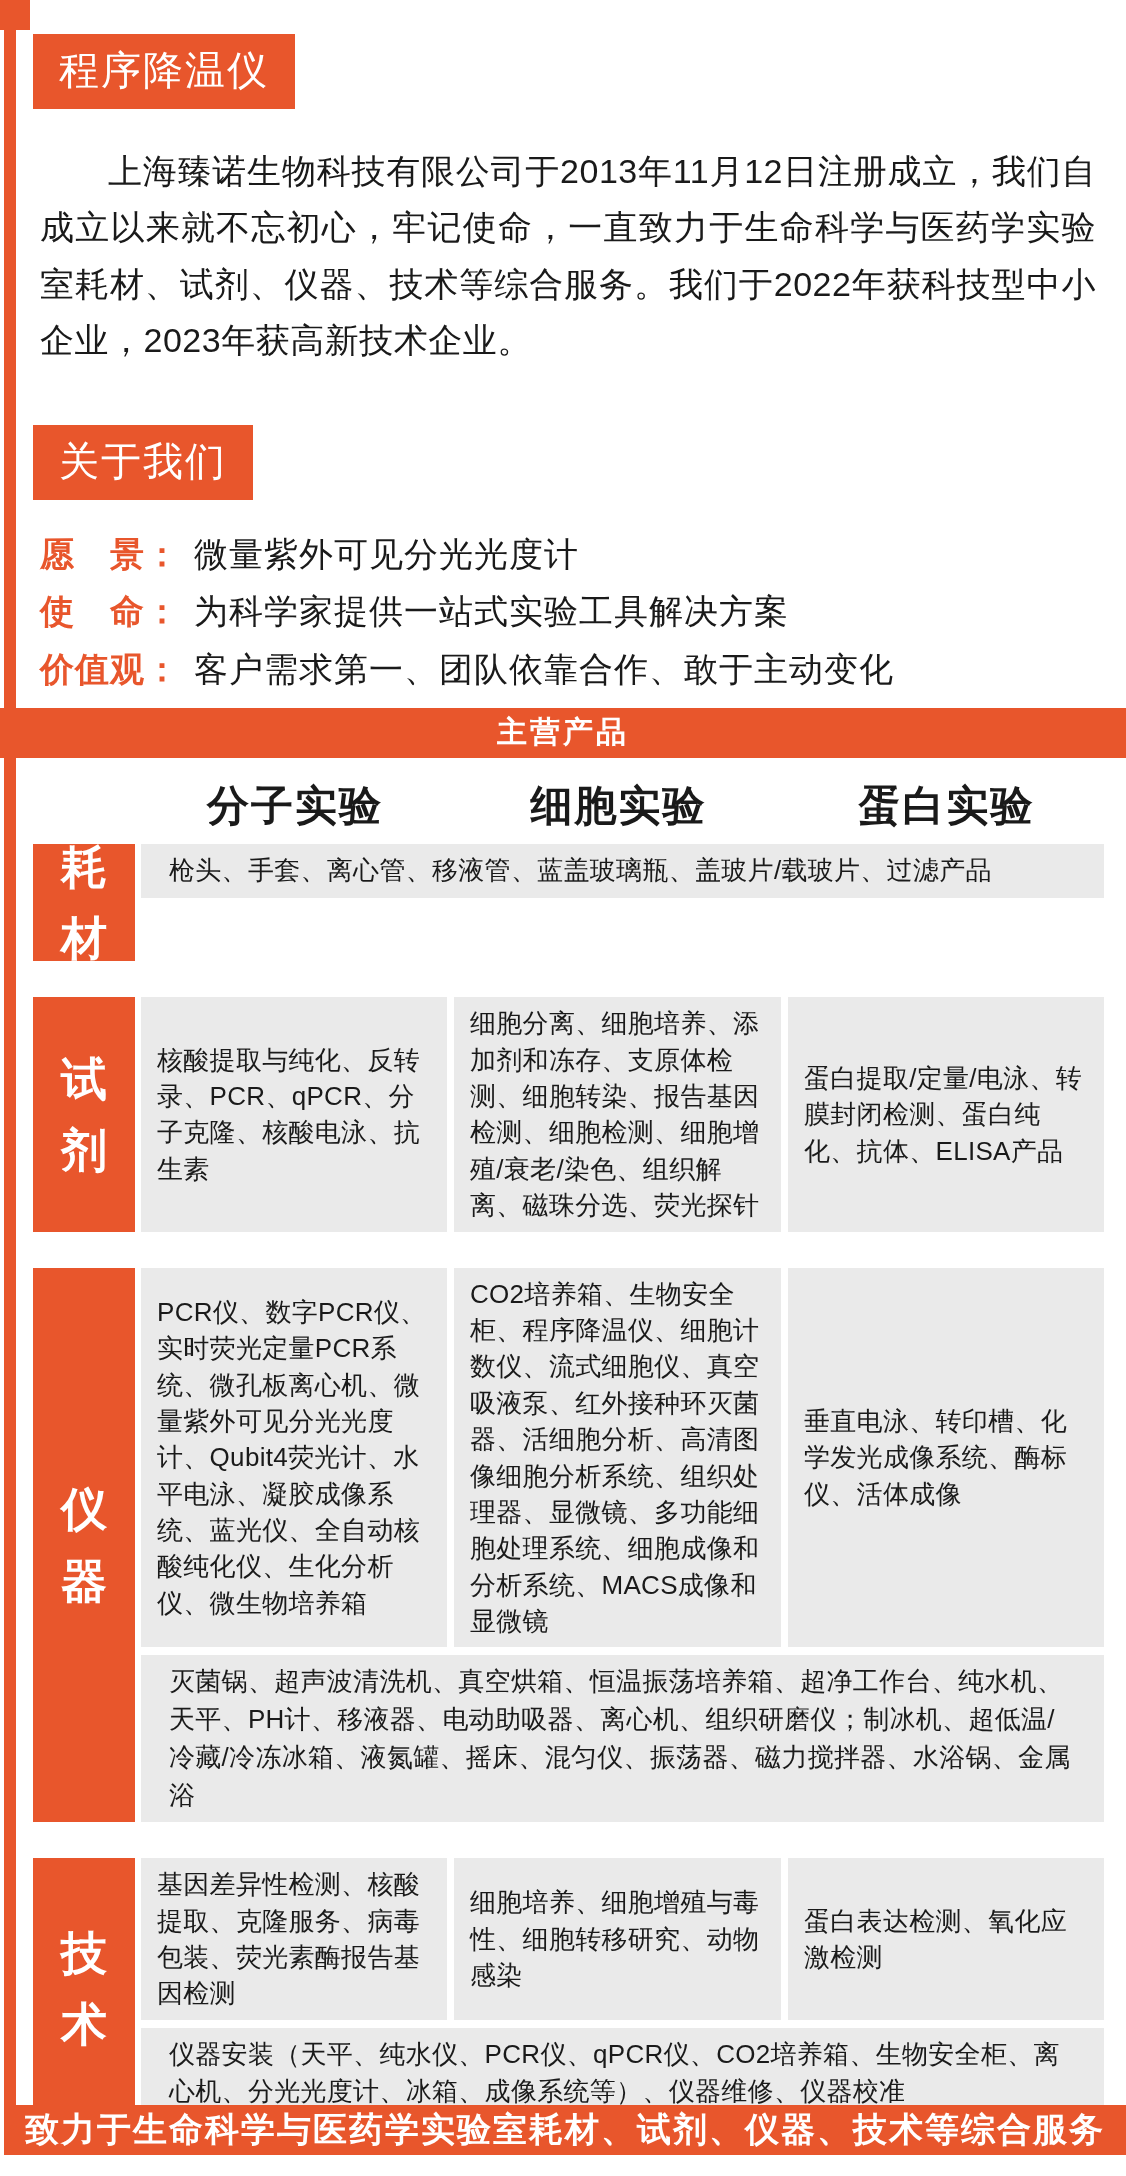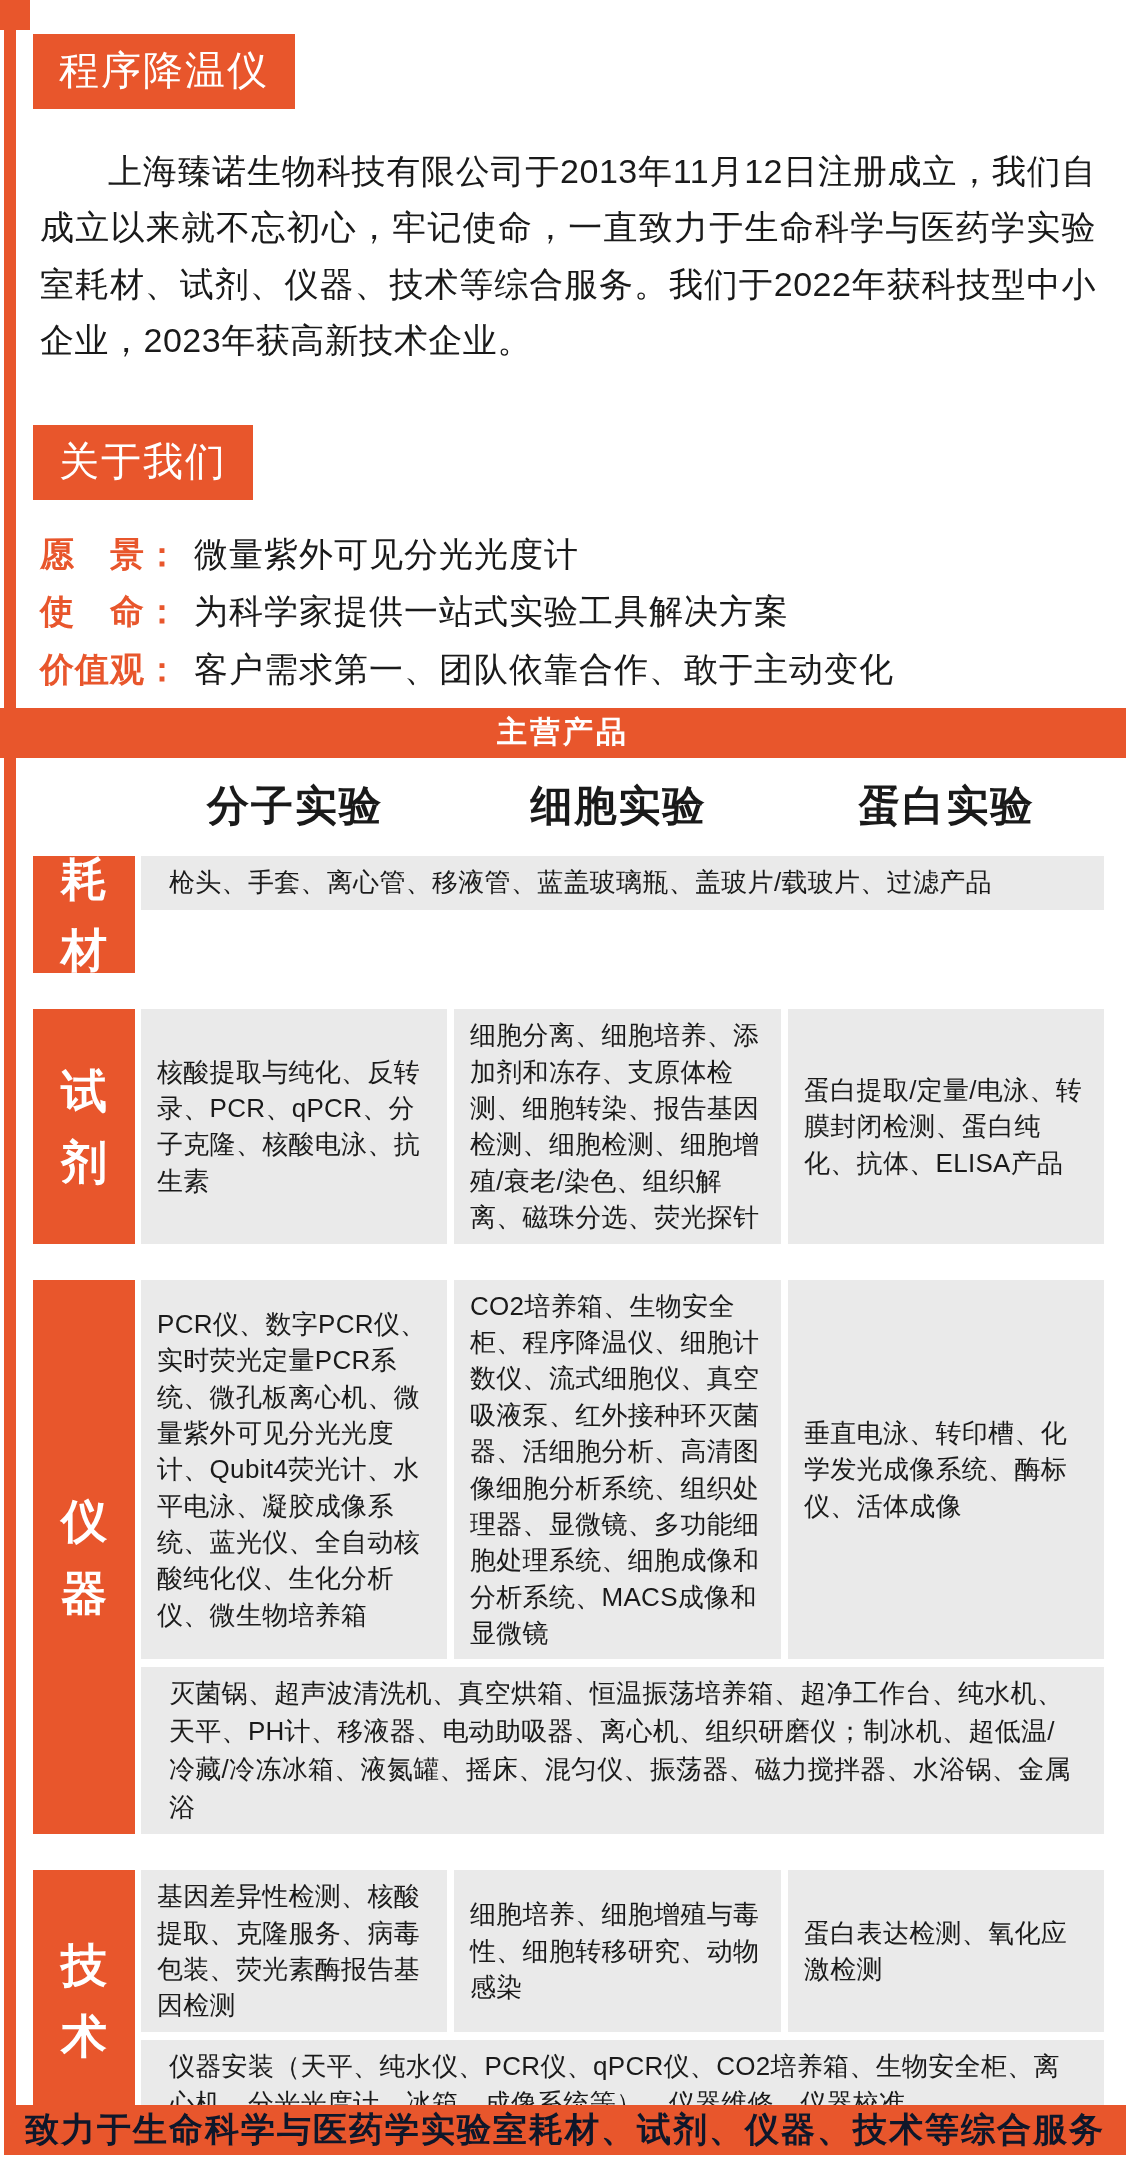--- a/index.html
+++ b/index.html
@@ -80,21 +80,21 @@
     font-size:30px;
     font-weight:bold;
     display:flex;align-items:center;justify-content:center;
     letter-spacing:3px;
   }
   
   .col-headers{
     display:grid;
     grid-template-columns:102px 306px 327px 1fr;
     column-gap:7px;
-    margin:20px 22px 22px 33px;
+    margin:20px 22px 10px 33px;
   }
   .col-header{
     grid-row:1;
     text-align:center;
     font-size:42px;
     font-weight:bold;
     letter-spacing:2px;
   }
   .col-header.c1{grid-column:2;}
   .col-header.c2{grid-column:3;}
@@ -147,21 +147,21 @@
     line-height:1.45;
     letter-spacing:0.3px;
   }
 
   
   .footer-banner{
     position:absolute;
     left:4px;right:0;bottom:21px;
     height:50px;
     background:var(--accent);
-    color:#0f172a;
+    color:#ffffff;
     font-size:34px;
     font-weight:bold;
     display:flex;align-items:center;justify-content:center;
     letter-spacing:2px;
   }
 </style>
 </head>
 <body>
 
 <div class="page">

